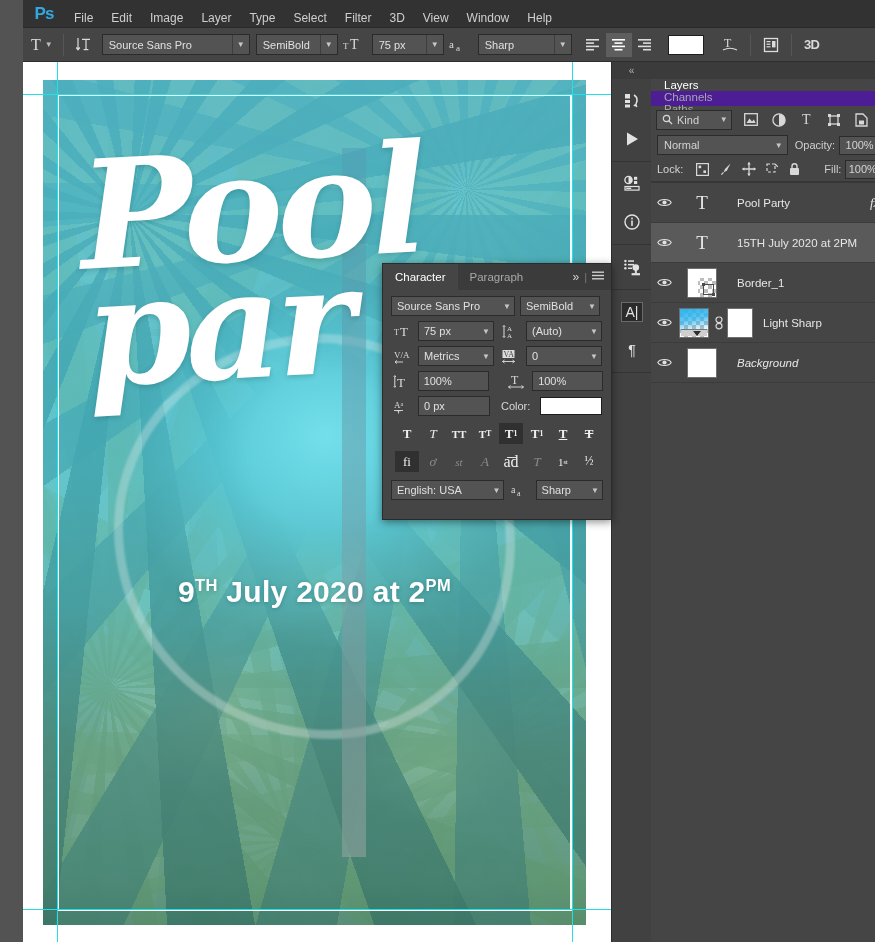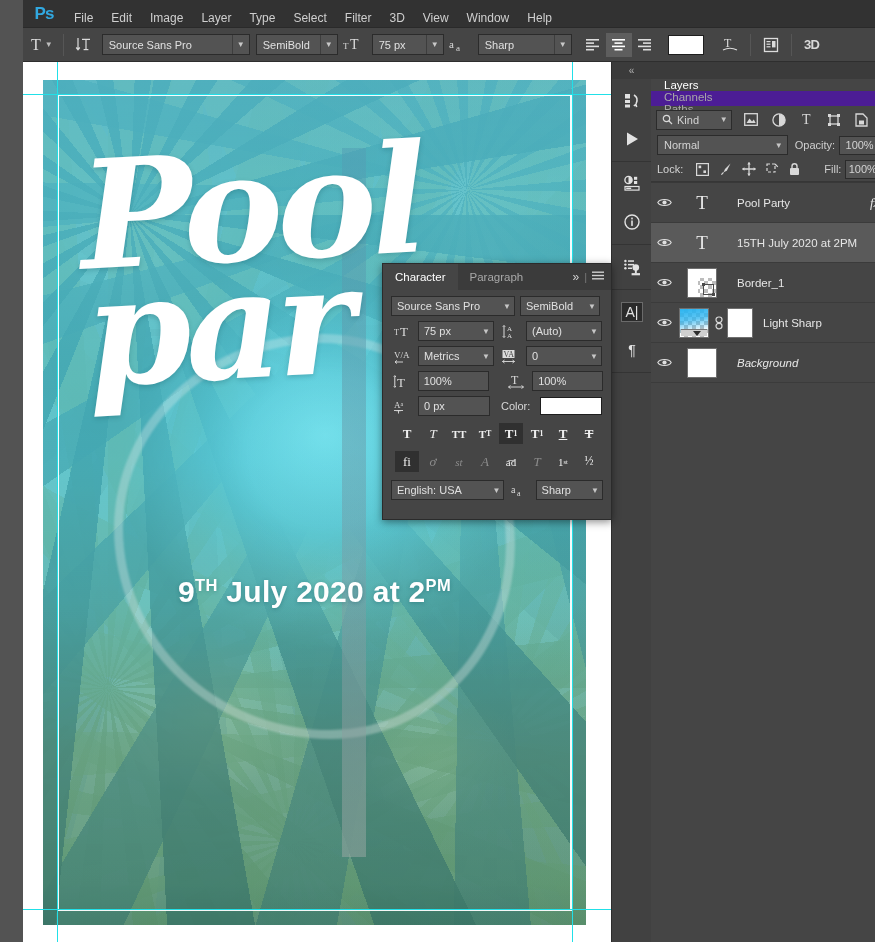--- a/index.html
+++ b/index.html
@@ -870,21 +870,21 @@
         <div class="cp-sbtn" style="font-weight:bold;">T<sub class="tiny">1</sub></div>
         <div class="cp-sbtn" style="font-weight:bold;text-decoration:underline;">T</div>
         <div class="cp-sbtn" style="font-weight:bold;text-decoration:line-through;">T</div>
       </div>
 
       <div class="cp-styles">
         <div class="cp-sbtn on">fi</div>
         <div class="cp-sbtn dim" style="font-style:italic;">ơ</div>
         <div class="cp-sbtn dim" style="font-style:italic;font-size:11px;">st</div>
         <div class="cp-sbtn dim" style="font-style:italic;">A</div>
-        <div class="cp-sbtn" style="font-size:11px;">a͞d</div>
+        <div class="cp-sbtn" style="font-size:16px;">a͞d</div>
         <div class="cp-sbtn dim" style="font-style:italic;">T</div>
         <div class="cp-sbtn" style="font-size:11px;">1<sup class="tiny">st</sup></div>
         <div class="cp-sbtn" style="font-size:12px;">½</div>
       </div>
 
       <div class="cp-bottom">
         <div class="cp-field lang">
           <span>English: USA</span>
           <span class="dd3">▼</span>
         </div>

